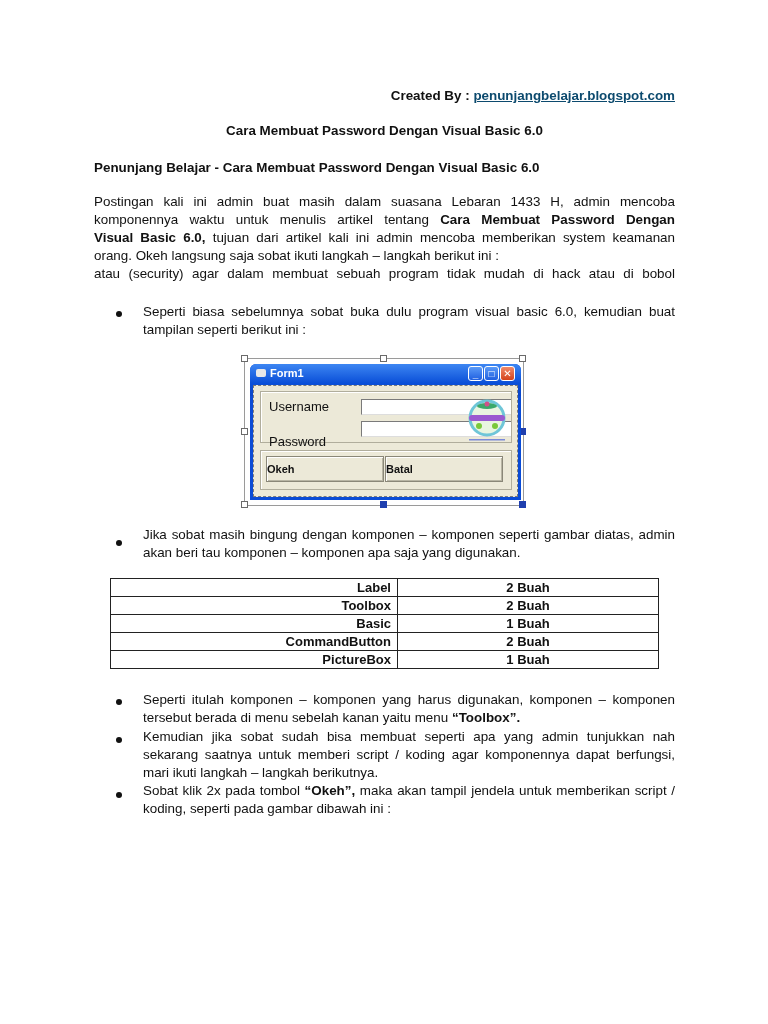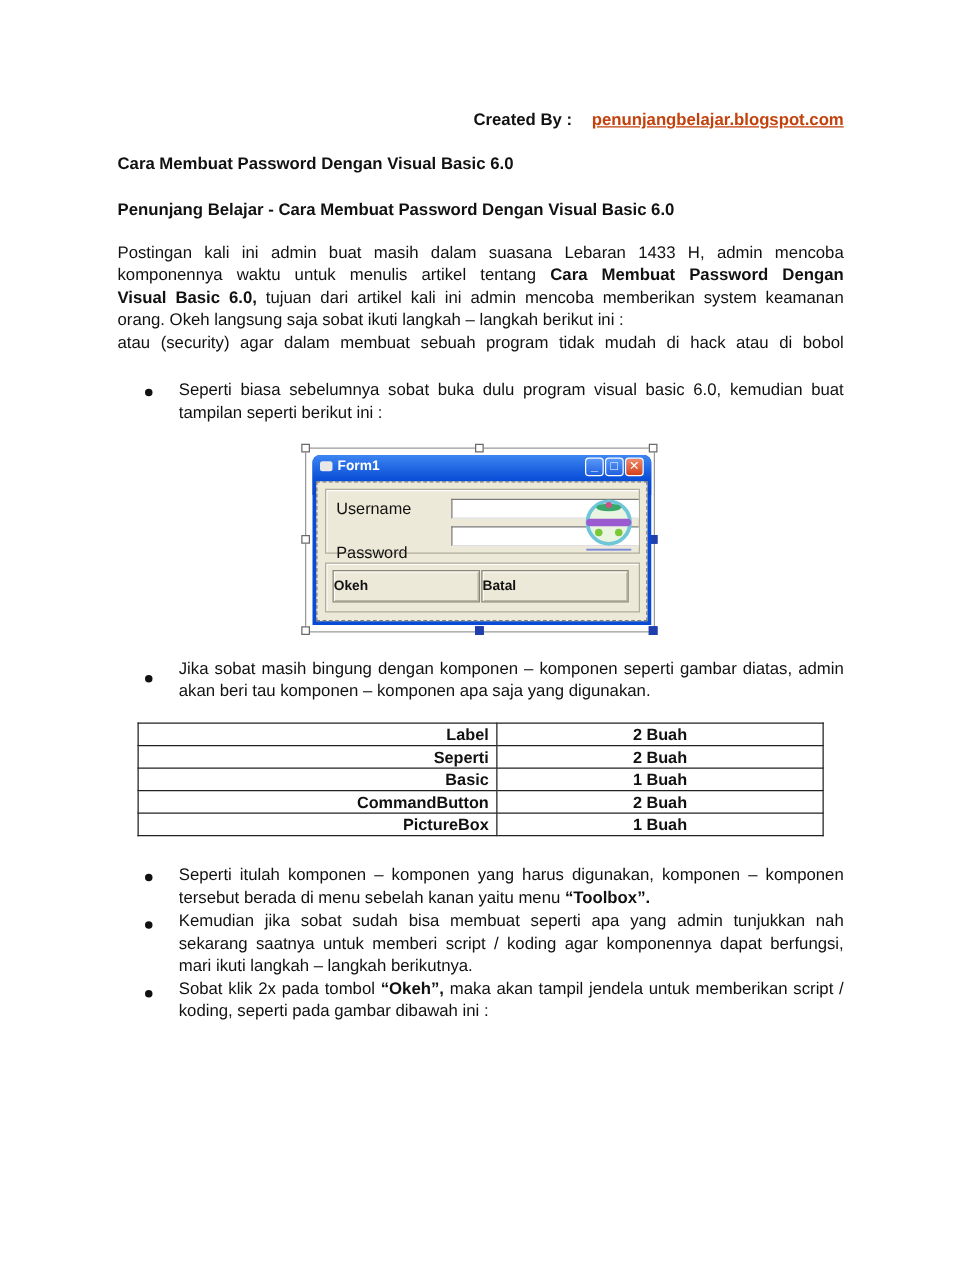--- a/index.html
+++ b/index.html
@@ -3,22 +3,22 @@
 <meta charset="utf-8">
 <style>
   html, body { margin: 0; padding: 0; background: #ffffff; }
   body { width: 768px; height: 1024px; position: relative; overflow: hidden;
          font-family: "Liberation Sans", "DejaVu Sans", sans-serif; color: #111; }
   .page { position: absolute; left: 0; top: 0; width: 768px; height: 1024px; background:#fff; }
   .p { position: absolute; left: 94px; width: 581px; font-size: 13.4px; line-height: 18px; }
   .justify { text-align: justify; text-align-last: left; }
   .bold { font-weight: bold; }
   .created { position:absolute; left: 300px; width: 375px; top: 88px; text-align: right; font-size: 13.4px; font-weight: bold; }
-  .created a { color: #c2410c; text-decoration: underline; margin-left: 12px; }
-  .title { position:absolute; left: 94px; width: 581px; top: 123px; font-size:13.4px; font-weight:bold; }
+  .created a { color: #0c4a6e; text-decoration: underline; }
+  .title { position:absolute; left: 94px; width: 581px; top: 123px; text-align:center; font-size:13.4px; font-weight:bold; }
   .subtitle { position:absolute; left: 94px; top: 160px; font-size:13.4px; font-weight:bold; }
   .bullet { position: absolute; left: 116px; width: 8px; font-size: 13px; }
   .bullet::before { content: ""; display:block; width:6px; height:6px; border-radius:50%; background:#111; margin-top:6px; }
   .bullet-text { position: absolute; left: 143px; width: 532px; font-size: 13.4px; line-height: 18px; }
 
   
   .design { position:absolute; left: 244px; top: 358px; width: 278px; height: 146px; border: 1px solid #9a9a9a; }
   .handle { position:absolute; width:5px; height:5px; border:1px solid #6a6a6a; background:#fff; }
   .handle.filled { background:#1f3fae; border-color:#1f3fae; }
   .form { position:absolute; left: 250px; top: 364px; width: 271px; height: 136px;
@@ -117,21 +117,21 @@
   <div class="bullet" style="top:534px;"></div>
   <div class="bullet-text justify" style="top:526px;">Jika sobat masih bingung dengan komponen – komponen seperti gambar diatas, admin akan beri tau komponen – komponen apa saja yang digunakan.</div>
 
   <table class="comp">
     <tbody>
       <tr>
           <td class="name">Label</td>
           <td class="val">2 Buah</td>
         </tr>
       <tr>
-          <td class="name">Seperti</td>
+          <td class="name">Toolbox</td>
           <td class="val">2 Buah</td>
         </tr>
       <tr>
           <td class="name">Basic</td>
           <td class="val">1 Buah</td>
         </tr>
       <tr>
           <td class="name">CommandButton</td>
           <td class="val">2 Buah</td>
         </tr>

